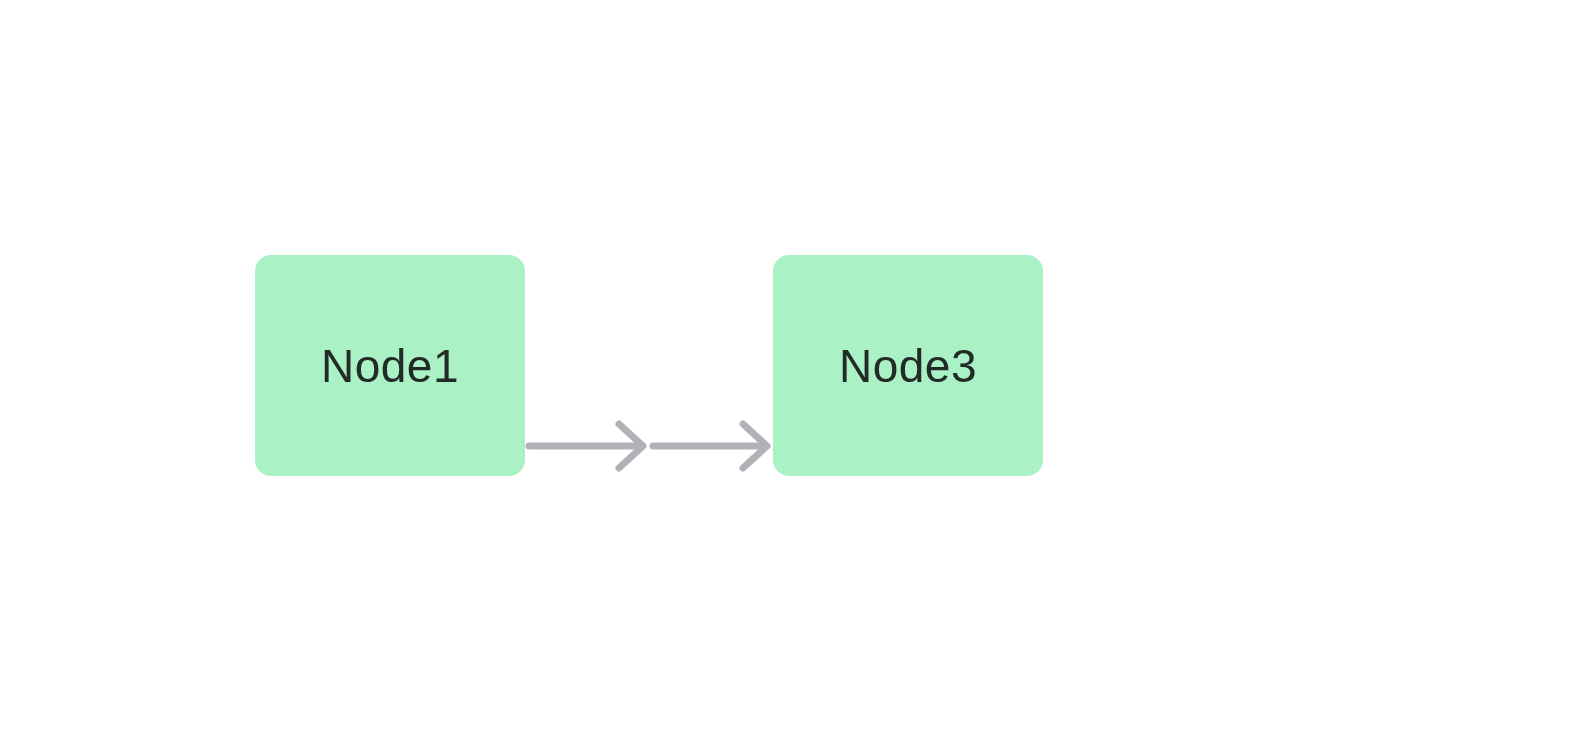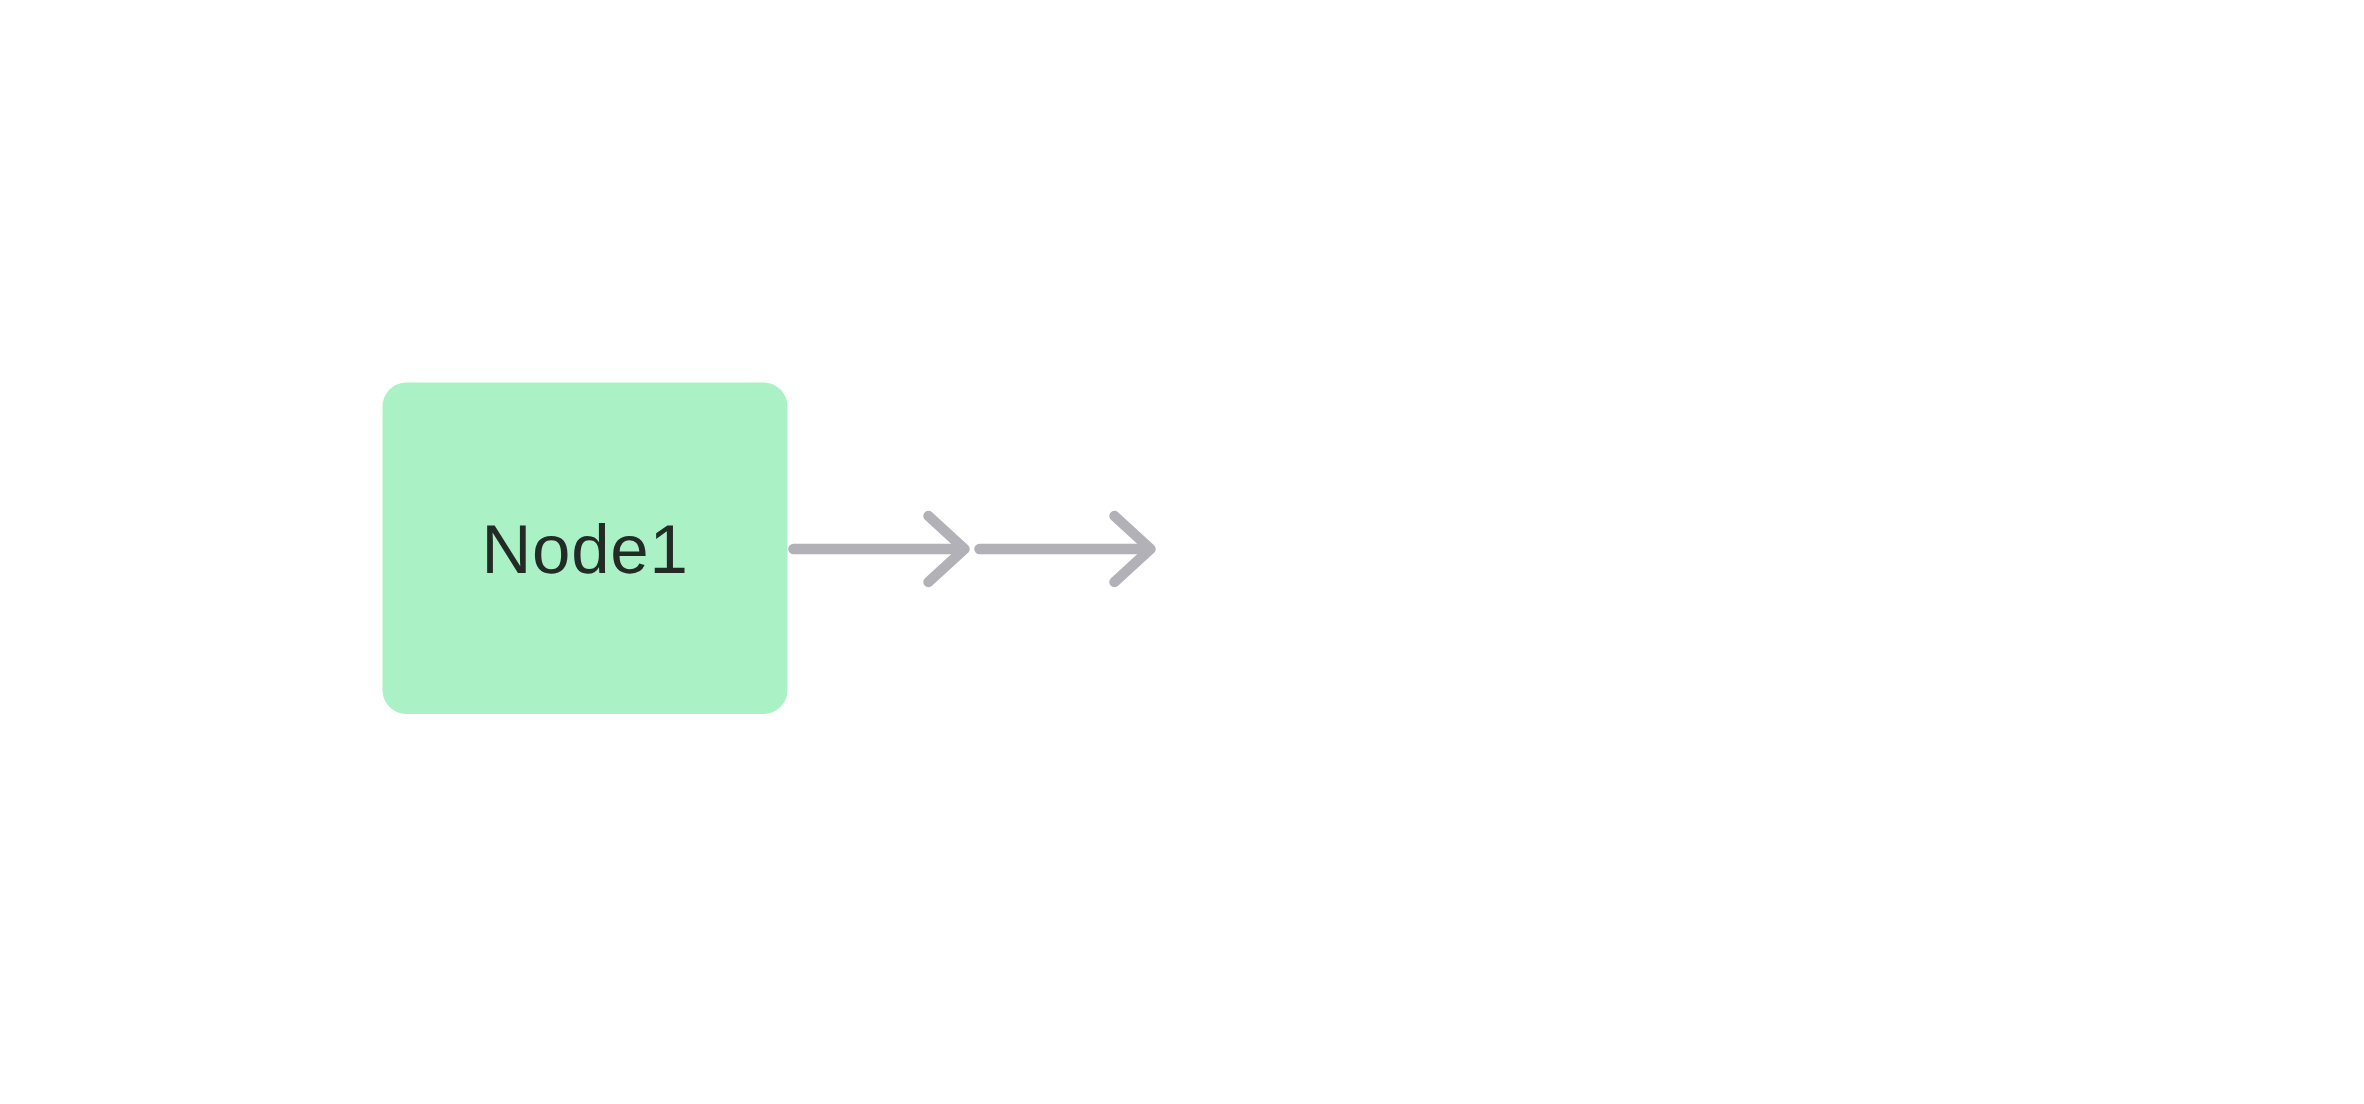--- a/index.html
+++ b/index.html
@@ -20,21 +20,21 @@
     top: 0;
     width: 1576px;
     height: 736px;
     background: #ffffff;
   }
   .flow-row {
     position: absolute;
     left: 255px;
     top: 255px;
     display: flex;
-    align-items: center;
+    align-items: flex-end;
   }
   .node {
     width: 270px;
     height: 221px;
     border-radius: 16px;
     background: var(--node-fill, #aaf2c6);
     display: flex;
     align-items: center;
     justify-content: center;
     flex: 0 0 auto;
@@ -77,15 +77,18 @@
       <line x1="4" y1="30" x2="110" y2="30"></line>
       <polyline points="94,8 118,30 94,52"></polyline>
     </svg>
 
 
     <svg class="arrow" viewBox="0 0 124 60" aria-hidden="true">
       <line x1="4" y1="30" x2="110" y2="30"></line>
       <polyline points="94,8 118,30 94,52"></polyline>
     </svg>
 
+    <div class="node">
+      <span class="node-label">Node3</span>
+    </div>
 
   </div>
 </div>
 
 </body></html>

